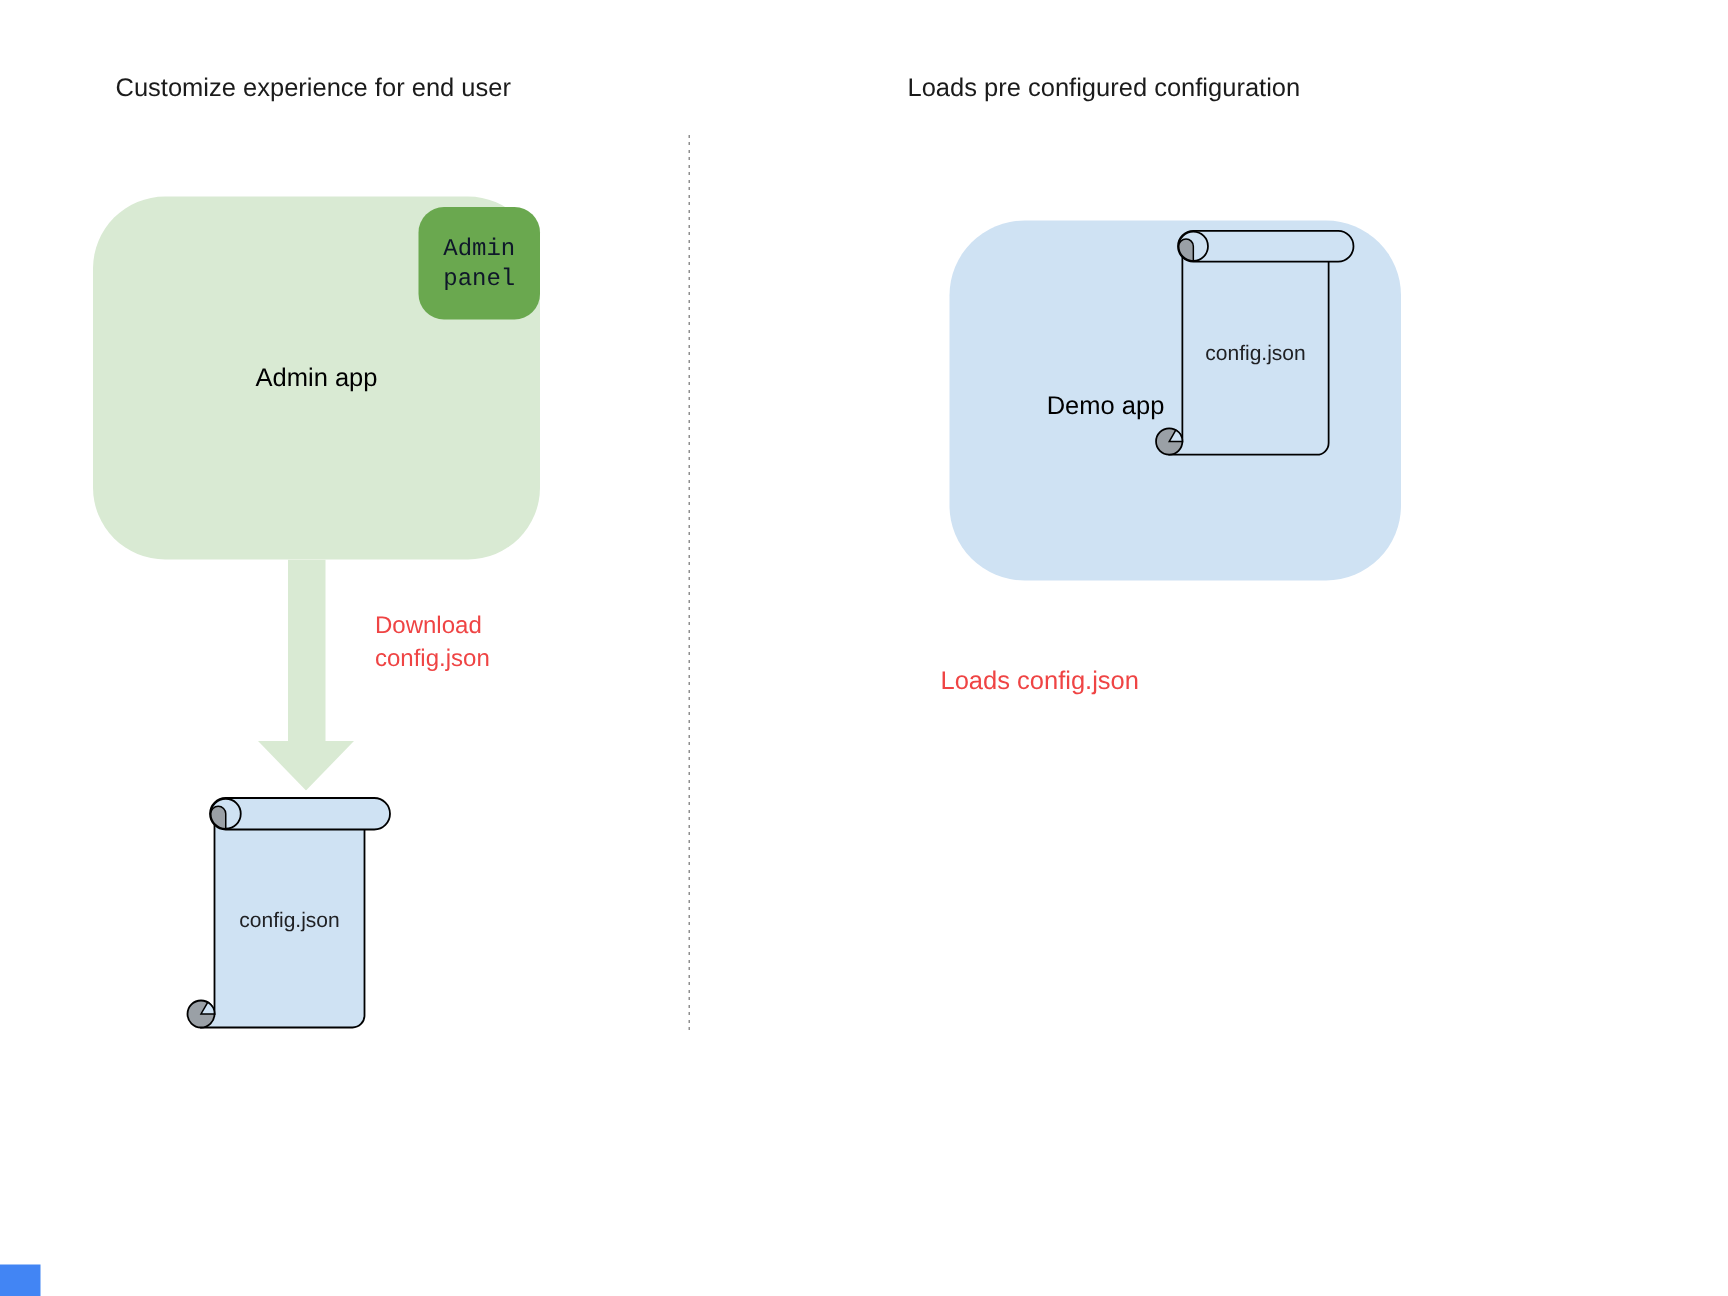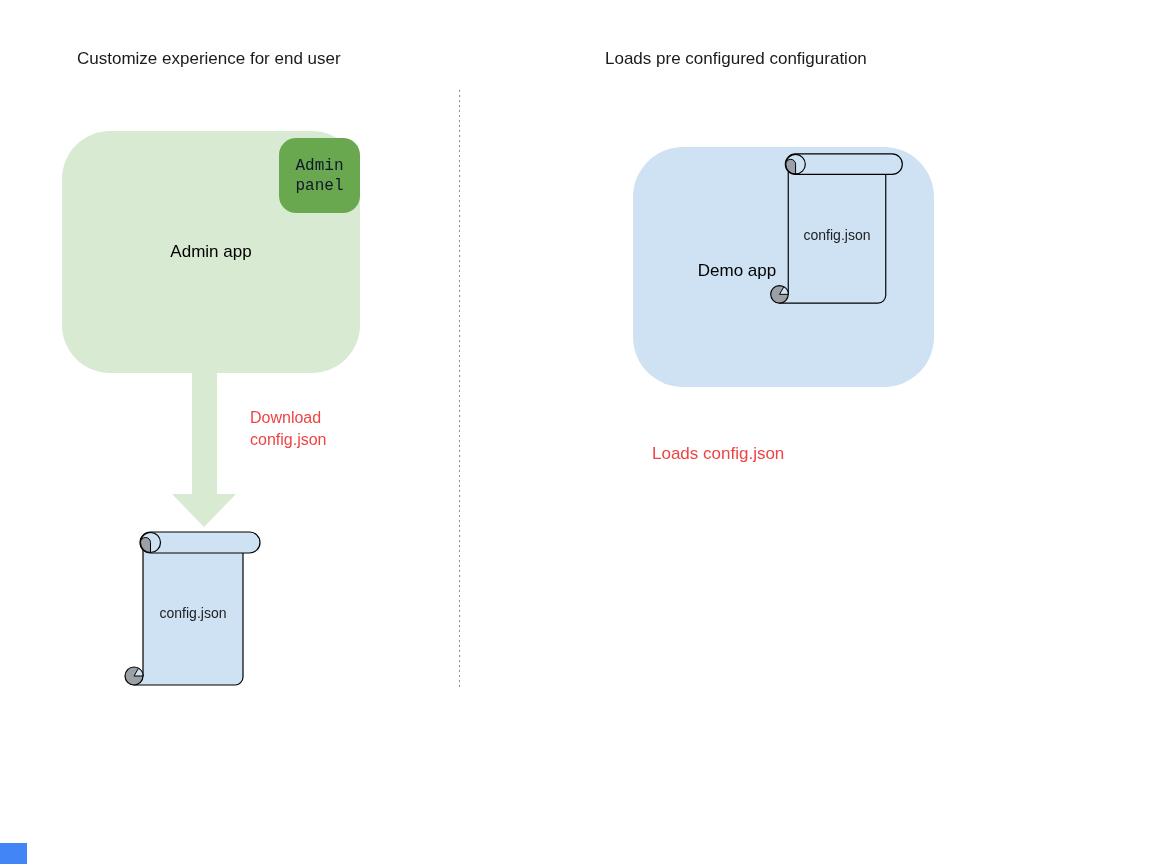--- a/index.html
+++ b/index.html
@@ -19,21 +19,21 @@
   }
   .app-label{font-size:17px;color:#000000;}
   .admin-panel-badge{
     left:279px;top:138px;width:81px;height:75px;border-radius:17px;background:#6aa84f;
     display:flex;align-items:center;justify-content:center;text-align:center;
   }
   .admin-panel-badge .badge-label{font-size:16px;line-height:20px;width:60px;color:#0f172a;font-family:Liberation Mono, monospace;}
   .arrow-svg{left:172px;top:373px;width:64px;height:154px;}
   .caption{font-size:16px;line-height:22px;white-space:pre-line;color:#ef4444;}
   .download-caption{left:250px;top:407px;}
-  .loads-caption{left:627px;top:443px;font-size:17px;white-space:nowrap;margin-left:25px;}
+  .loads-caption{left:627px;top:443px;font-size:17px;white-space:nowrap;}
   .demo-app-box{
     left:596px;top:147px;width:301px;height:240px;border-radius:50px;background:#cfe2f3;margin-left:37px;
   }
   .demo-label{left:104px;top:124px;transform:translate(-50%,-50%);white-space:nowrap;}
   .scroll{width:138px;height:160px;}
   .scroll-left{left:124px;top:530px;}
   .scroll-right{left:768px;top:152px;width:138px;height:156px;}
   .scroll svg{display:block;width:100%;height:100%;}
   .scroll-label{
     position:absolute;left:0;top:75px;width:100%;text-align:center;

